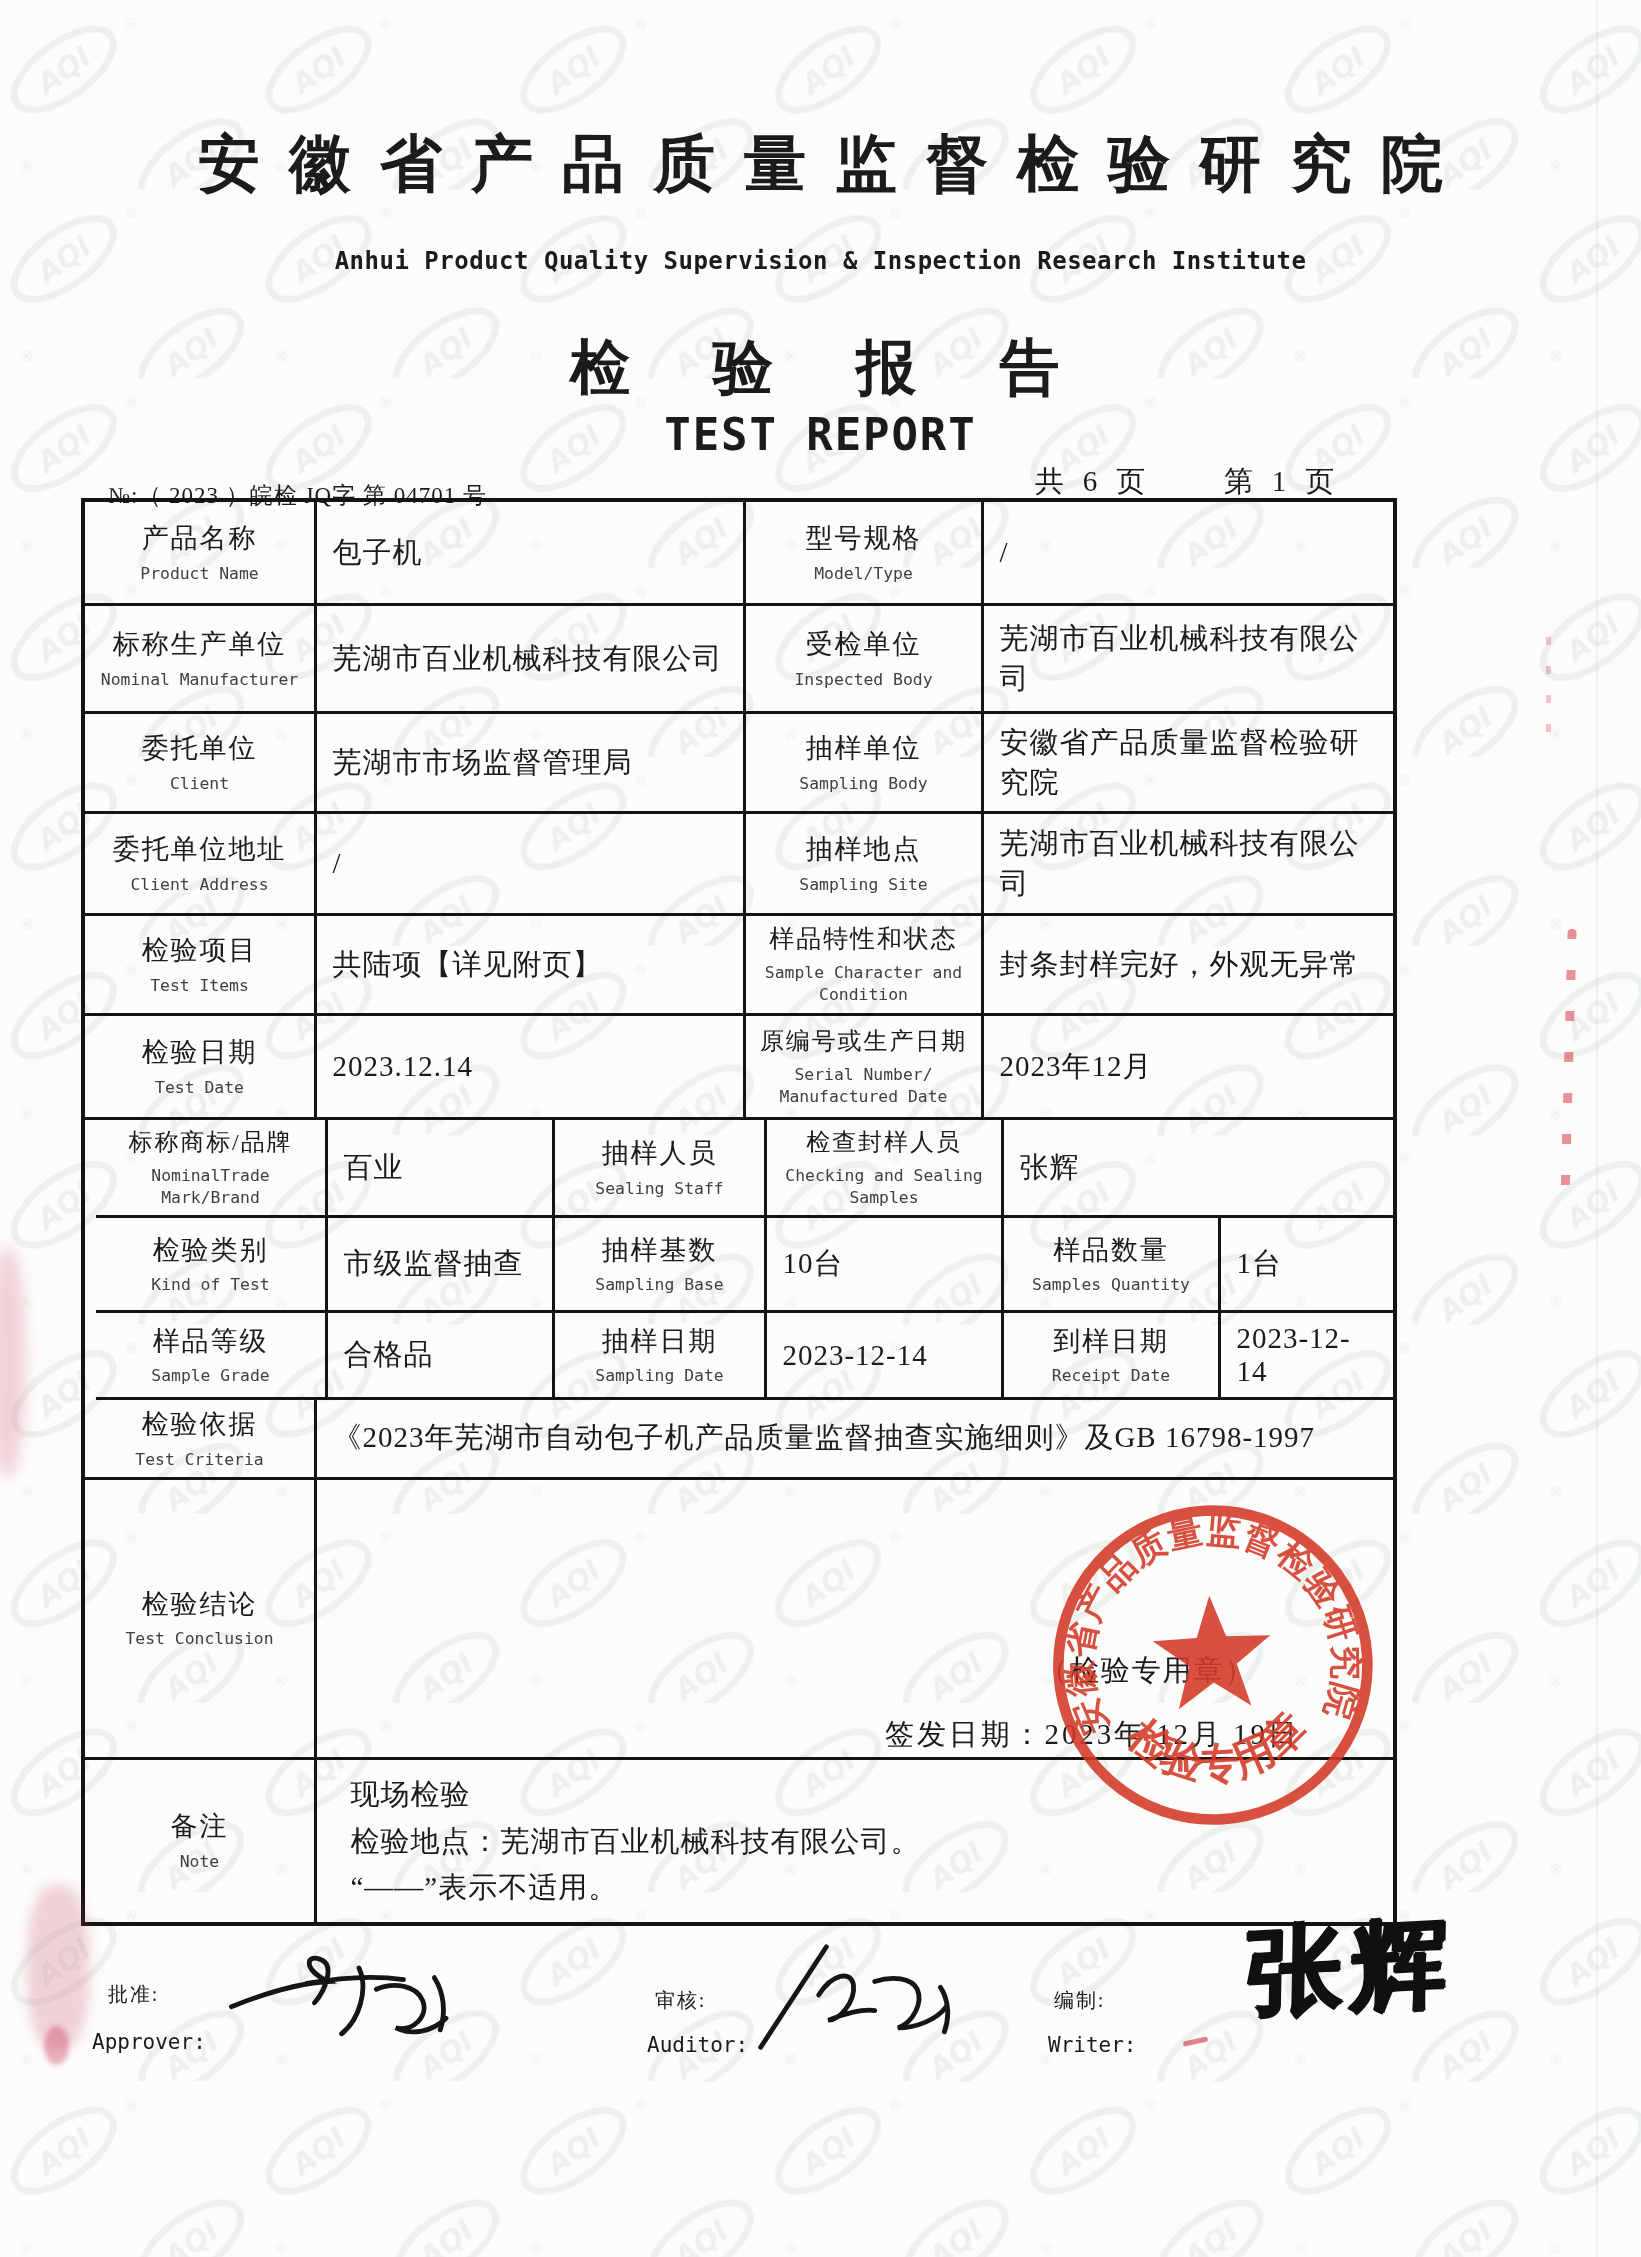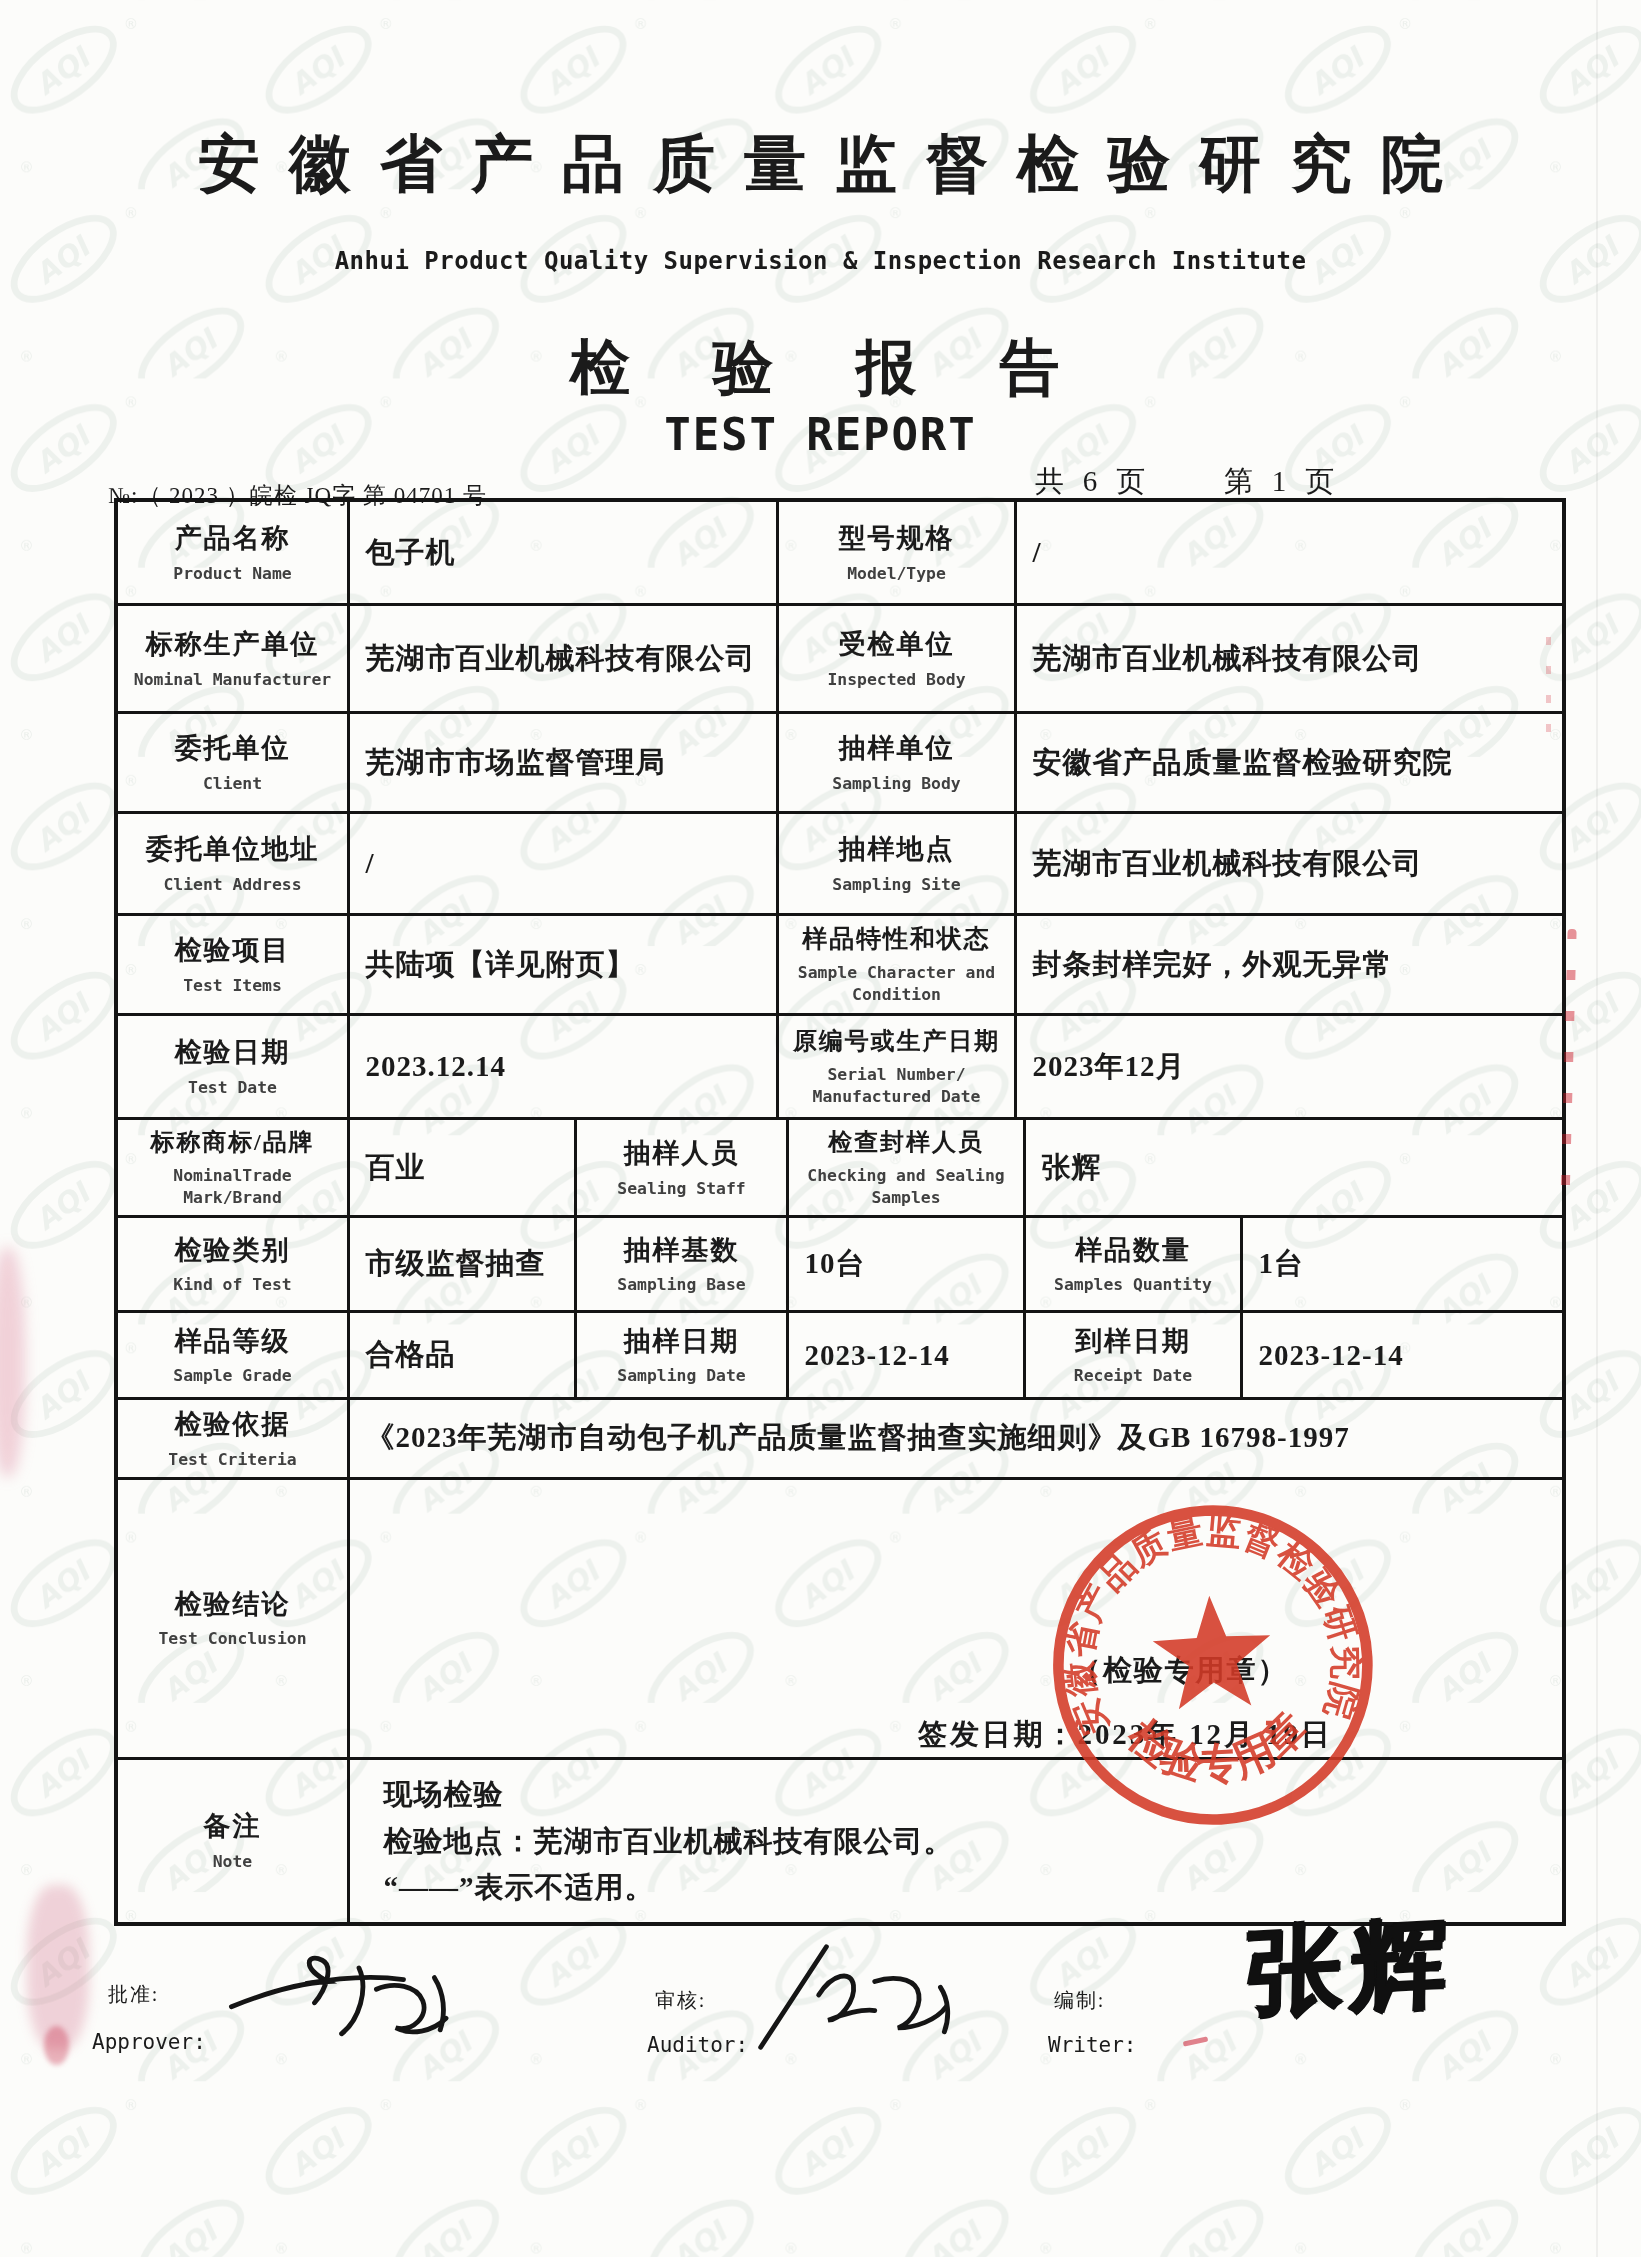--- a/index.html
+++ b/index.html
@@ -33,27 +33,27 @@
   .title-en {
     top:409px; left:0; width:100%; text-align:center;
     font-family:"DejaVu Sans Mono", monospace;
     font-size:44px; font-weight:700; letter-spacing:1.9px;
   }
   .no-line { top:480px; left:108px; font-size:23px; letter-spacing:1px; }
   .pages   { top:462px; left:1035px; font-size:29px; display:flex; gap:73px; letter-spacing:5.8px; }
 
   
   .tbl {
-    position:absolute; left:114px; top:498px; width:1452px;
-    border:4.8px solid #141414; z-index:1; background:transparent;font-weight:bold;
+    position:absolute; left:81px; top:498px; width:1316px;
+    border:4.8px solid #141414; z-index:1; background:transparent;
   }
   .trow { display:grid; border-bottom:3.9px solid #141414; }
   .trow:last-child { border-bottom:none; }
   .r4 { grid-template-columns:232px 429px 238px 1fr; }
-  .r6 { grid-template-columns:232px 227px 212px 237px 217px 1fr; }
+  .r6 { grid-template-columns:232px 227px 212px 237px 217px 1fr;margin-left:11px; }
   .r2 { grid-template-columns:232px 1fr; }
   .cell { border-right:3.9px solid #141414; display:flex; min-width:0; }
   .cell:last-child { border-right:none; }
   .label-cell {
     flex-direction:column; align-items:center; justify-content:center;
     text-align:center; padding:5.8px 5.8px; gap:6.8px;
   }
   .cn-label { font-size:27px; letter-spacing:1.9px; }
   .en-label { font-size:16.4px; font-family:"DejaVu Sans Mono", monospace; color:#404040; line-height:1.35; }
   .value-cell { align-items:center; padding:7.7px 15.4px; font-size:29px; letter-spacing:1px; }

